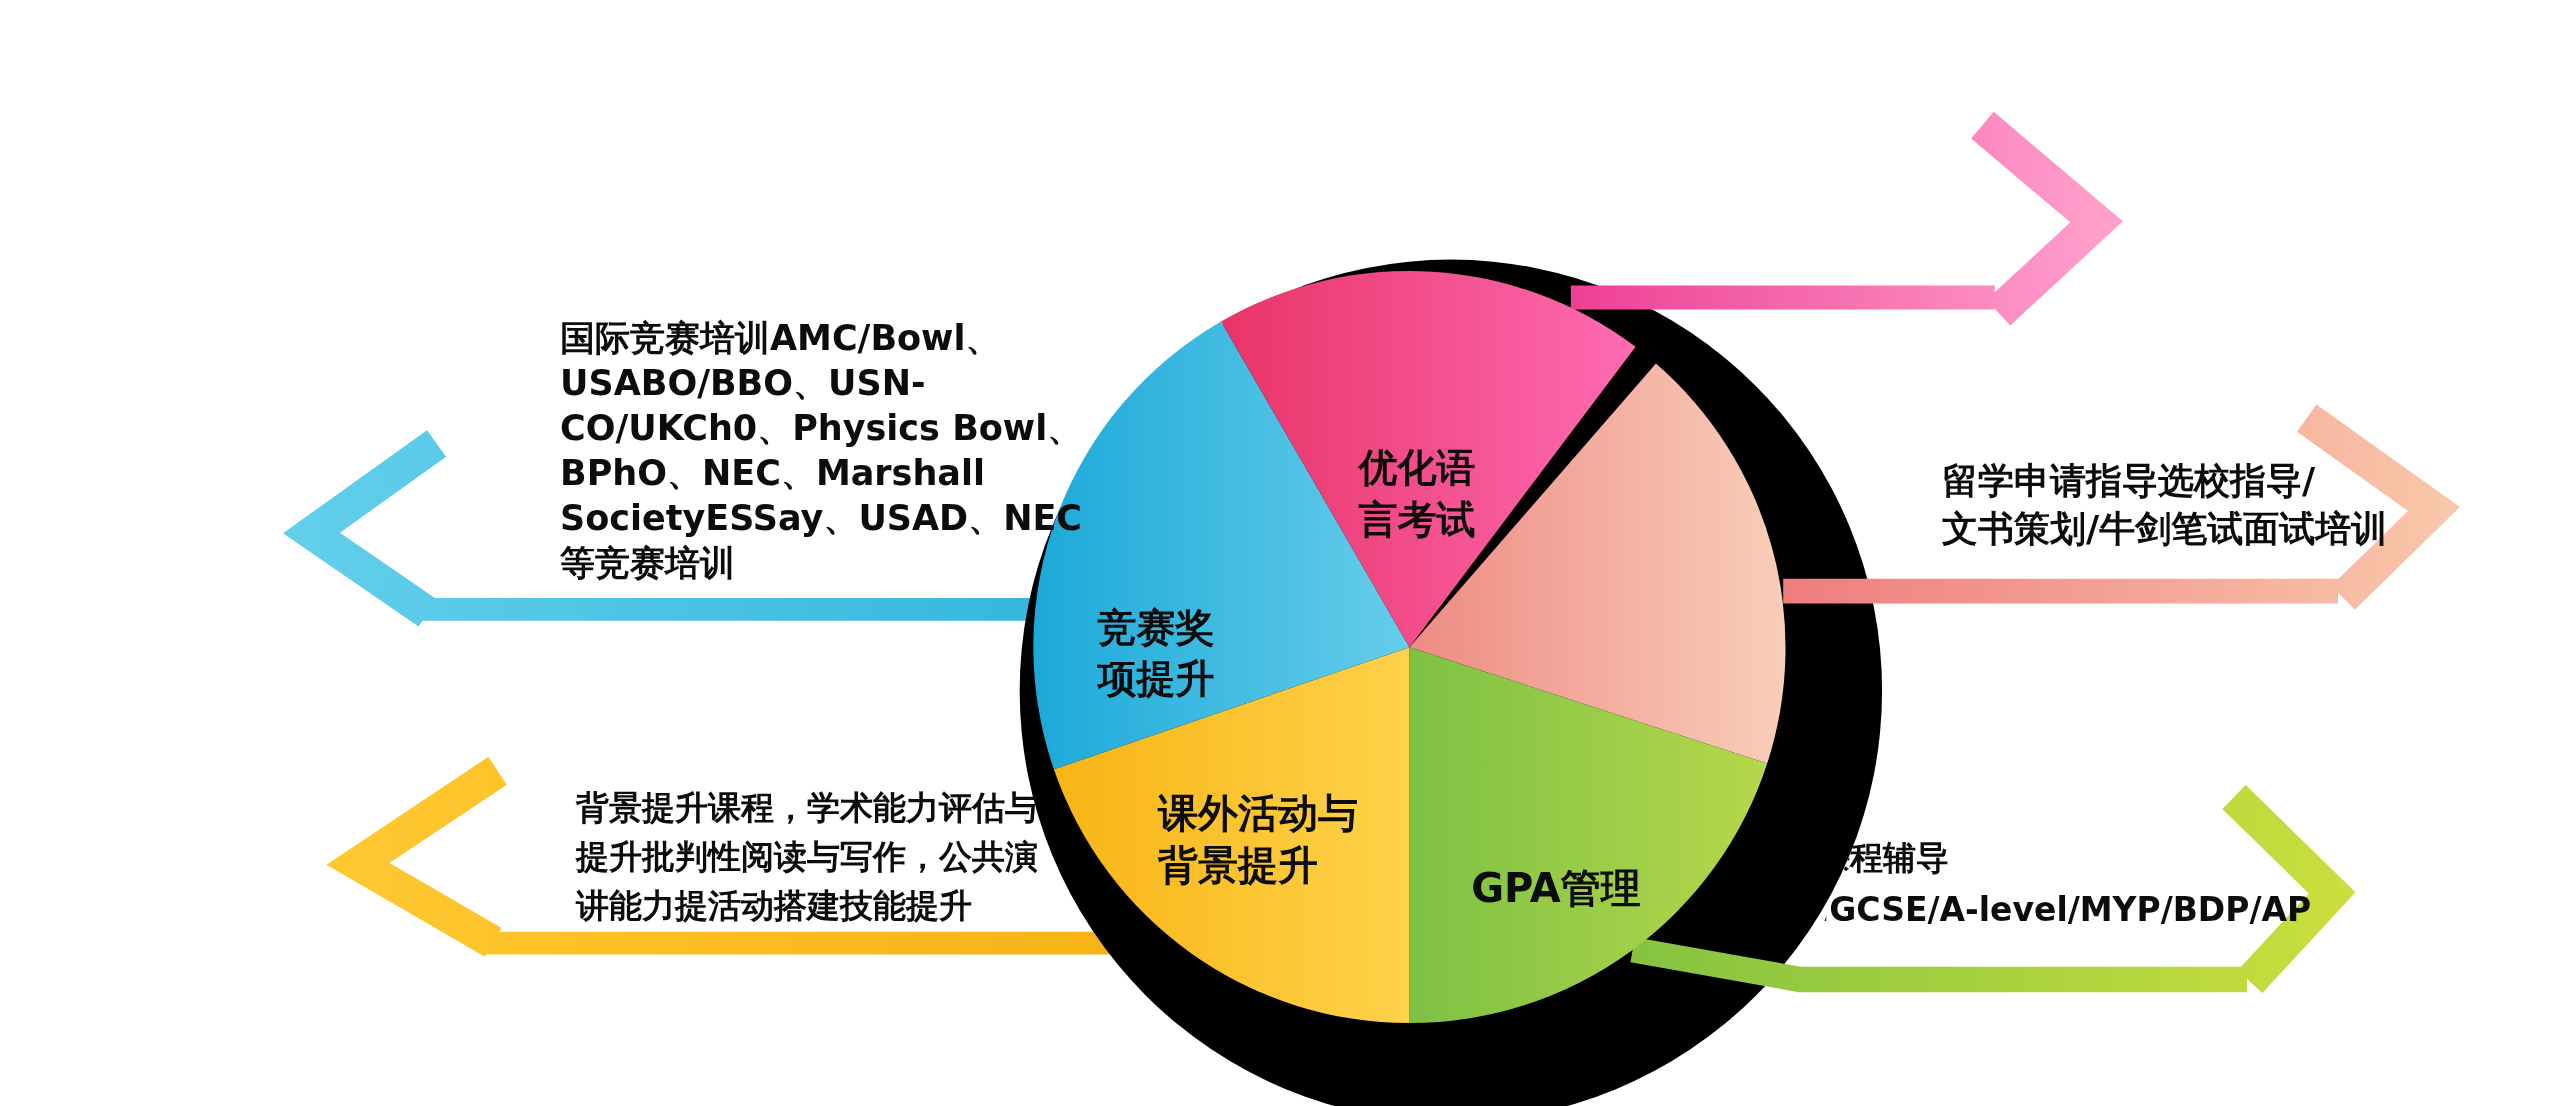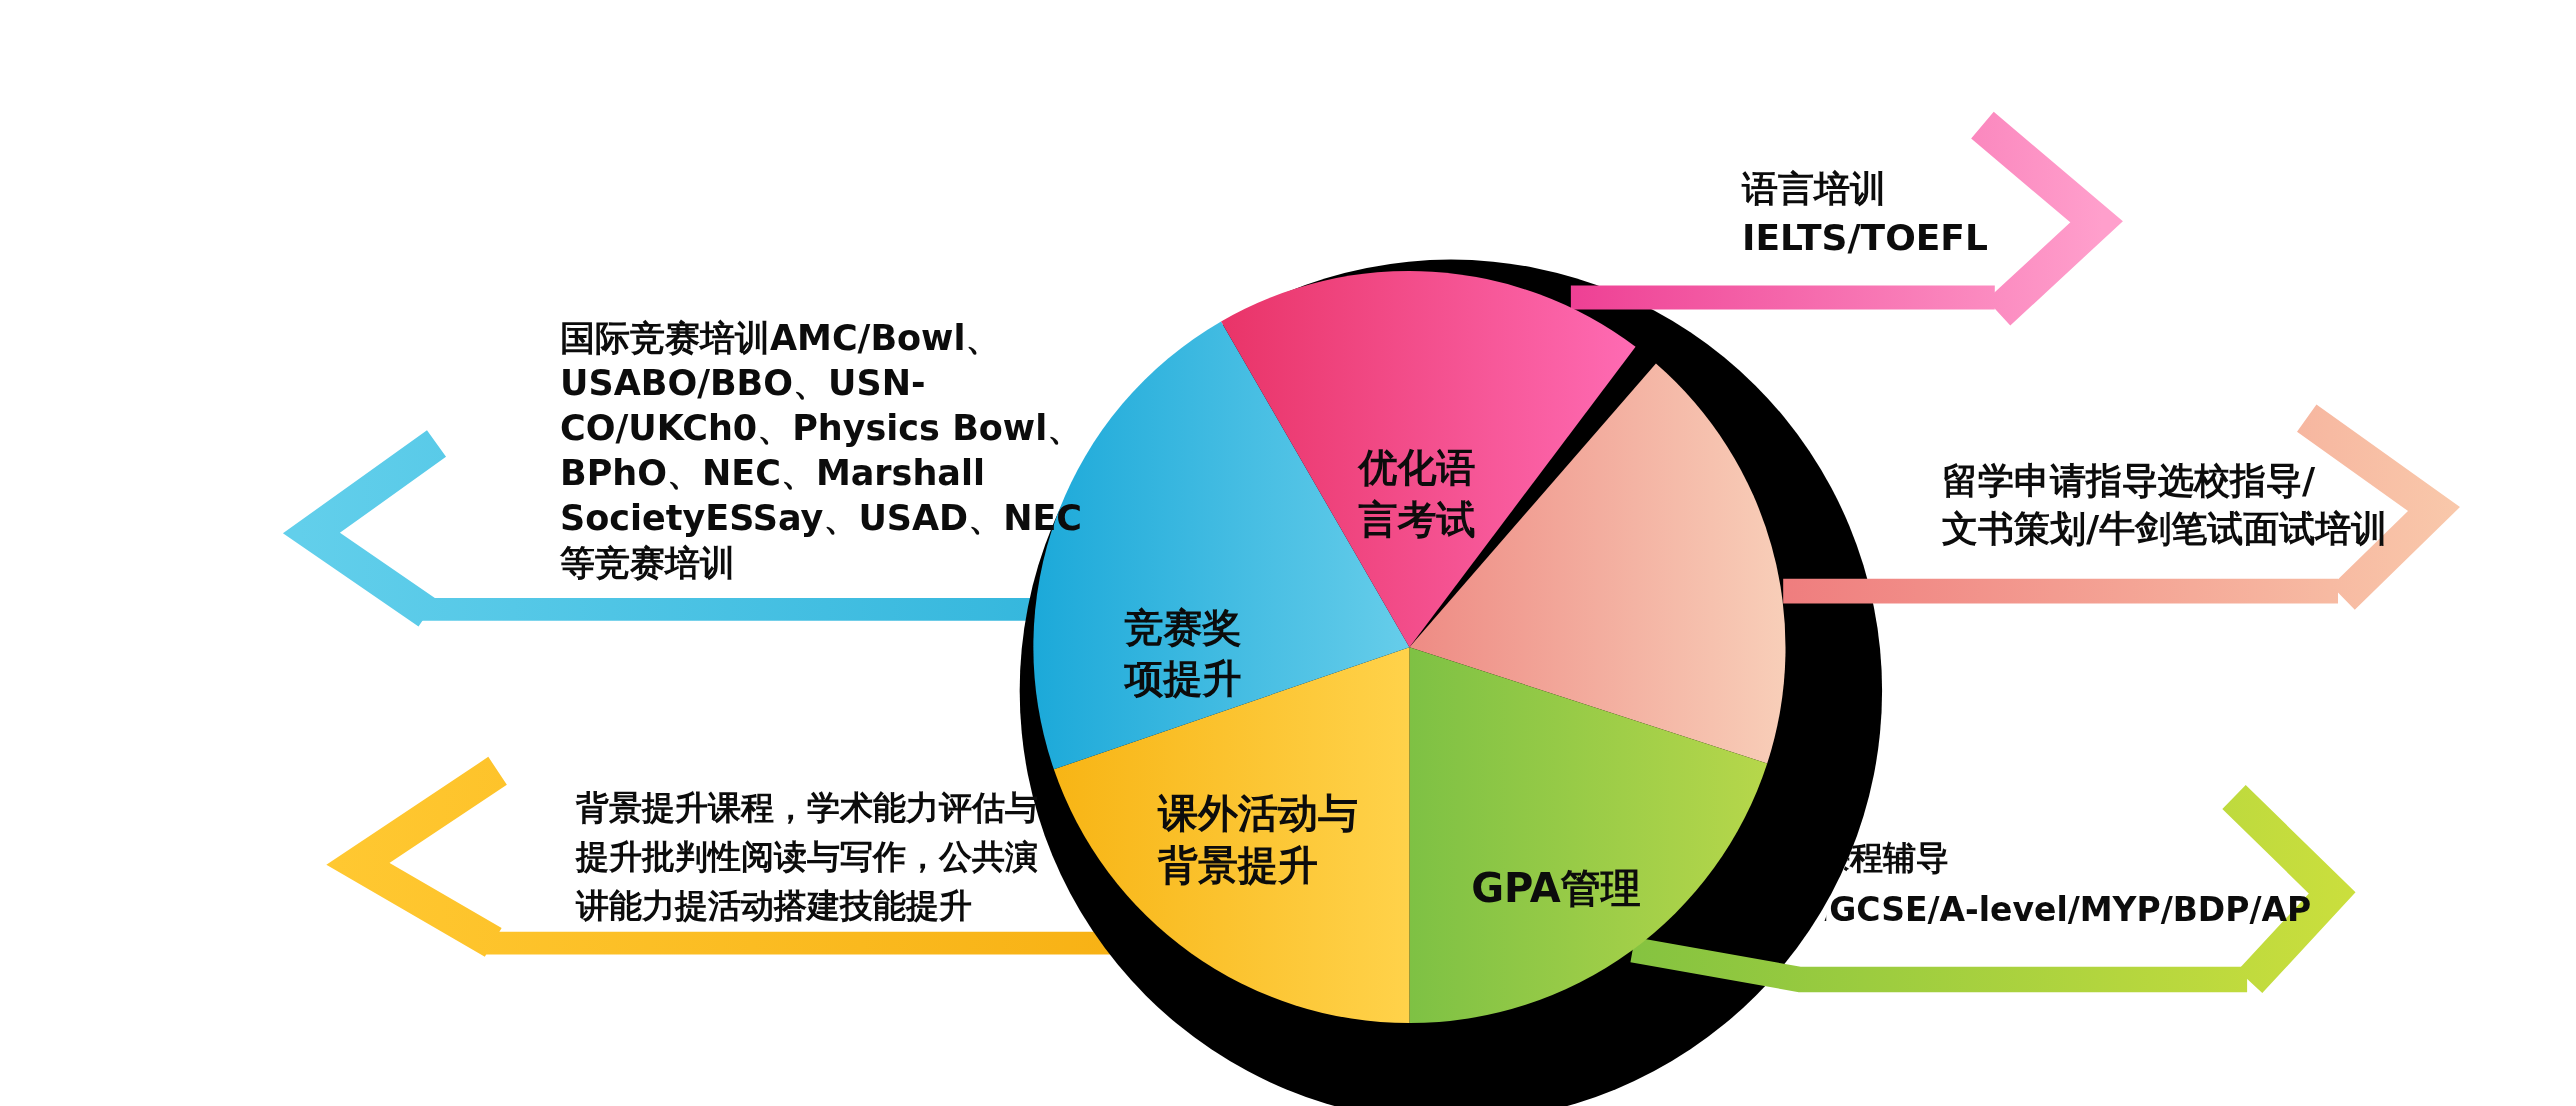--- a/index.html
+++ b/index.html
@@ -78,25 +78,23 @@
     <path d="M1938 890 L1449 1058 A517 517 0 0 0 1938 1407 Z" fill="url(#g-extracurricular)"></path>
     <path d="M1938 890 L1679 442 A517 517 0 0 0 1449 1058 Z" fill="url(#g-competition)"></path>
     <path d="M1938 890 L2249 477 A517 517 0 0 0 1679 442 Z" fill="url(#g-language)"></path>
   </svg>
 
   <div class="lbl" style="left:1417px;top:449px;font-size:39px;line-height:52px;">优化语
 言考试</div>
   <div class="lbl" style="left:1556px;top:843px;font-size:40px;line-height:51px;">GPA管理</div>
   <div class="txt" style="left:1158px;top:787px;font-size:40px;line-height:52px;">课外活动与
 背景提升</div>
-  <div class="lbl" style="left:1183px;top:608px;font-size:39px;line-height:51px;">竞赛奖
+  <div class="lbl" style="left:1156px;top:608px;font-size:39px;line-height:51px;">竞赛奖
 项提升</div>
 
-  <div class="txt" style="left:1742px;top:164px;font-size:36px;line-height:49px;">语言培训
-IELTS/TOEFL</div>
   <div class="txt" style="left:1914px;top:457px;font-size:36px;line-height:48px;margin-left:28px;">留学申请指导选校指导/
 文书策划/牛剑笔试面试培训</div>
   <div class="txt" style="left:1817px;top:832px;width:502px;height:109px;font-size:33px;line-height:52px;clip-path:polygon(41px 0,100% 0,100% 100%,0 100%);">课程辅导
 IGCSE/A-level/MYP/BDP/AP</div>
   <div class="txt" style="left:560px;top:316px;font-size:35px;line-height:45px;">国际竞赛培训AMC/Bowl、
 USABO/BBO、USN-
 CO/UKCh0、Physics Bowl、
 BPhO、NEC、Marshall
 SocietyESSay、USAD、NEC
 等竞赛培训</div>

